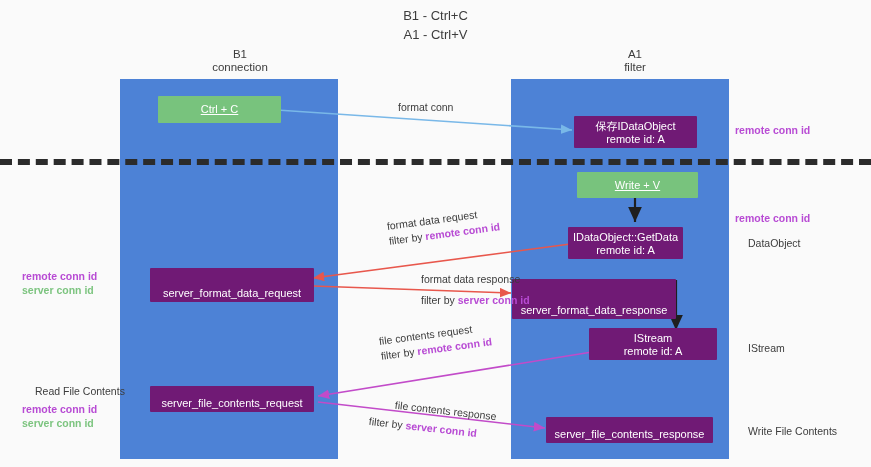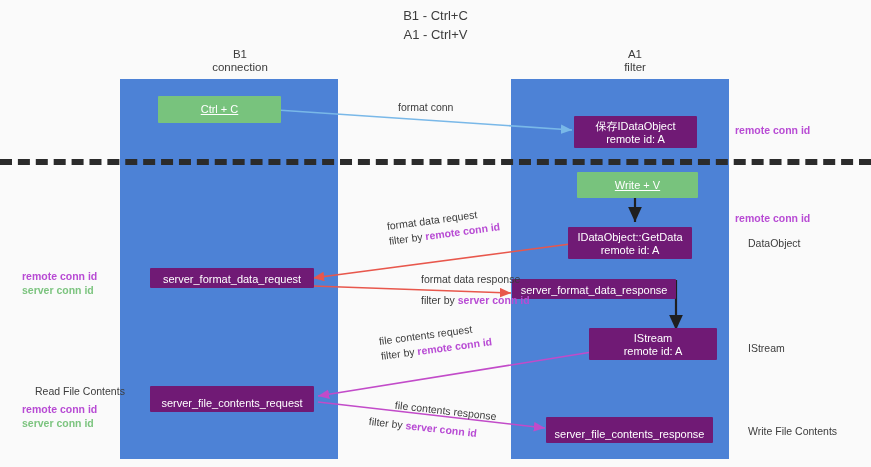--- a/index.html
+++ b/index.html
@@ -151,30 +151,30 @@
 
   <div class="abs node orange" style="left:574px; top:116px; width:123px; height:32px;">
     <span>保存IDataObject</span>
     <span class="l2">remote id: A</span>
   </div>
 
   <div class="abs node green" style="left:577px; top:172px; width:121px; height:26px;">
     <span>Write + V</span>
   </div>
 
-  <div class="abs node orange" style="left:568px; top:227px; width:124px; height:32px;">
+  <div class="abs node orange" style="left:568px; top:227px; width:115px; height:32px;">
     <span>IDataObject::GetData</span>
     <span class="l2">remote id: A</span>
   </div>
 
-  <div class="abs node orange" style="left:150px; top:268px; width:164px; height:20px;">
+  <div class="abs node orange" style="left:150px; top:268px; width:164px; height:34px;">
     <span>server_format_data_request</span>
   </div>
 
-  <div class="abs node orange" style="left:512px; top:279px; width:164px; height:20px;">
+  <div class="abs node orange" style="left:512px; top:279px; width:164px; height:40px;">
     <span>server_format_data_response</span>
   </div>
 
   <div class="abs node orange" style="left:589px; top:328px; width:128px; height:32px;">
     <span>IStream</span>
     <span class="l2">remote id: A</span>
   </div>
 
   <div class="abs node orange" style="left:546px; top:417px; width:167px; height:26px;">
     <span>server_file_contents_response</span>

